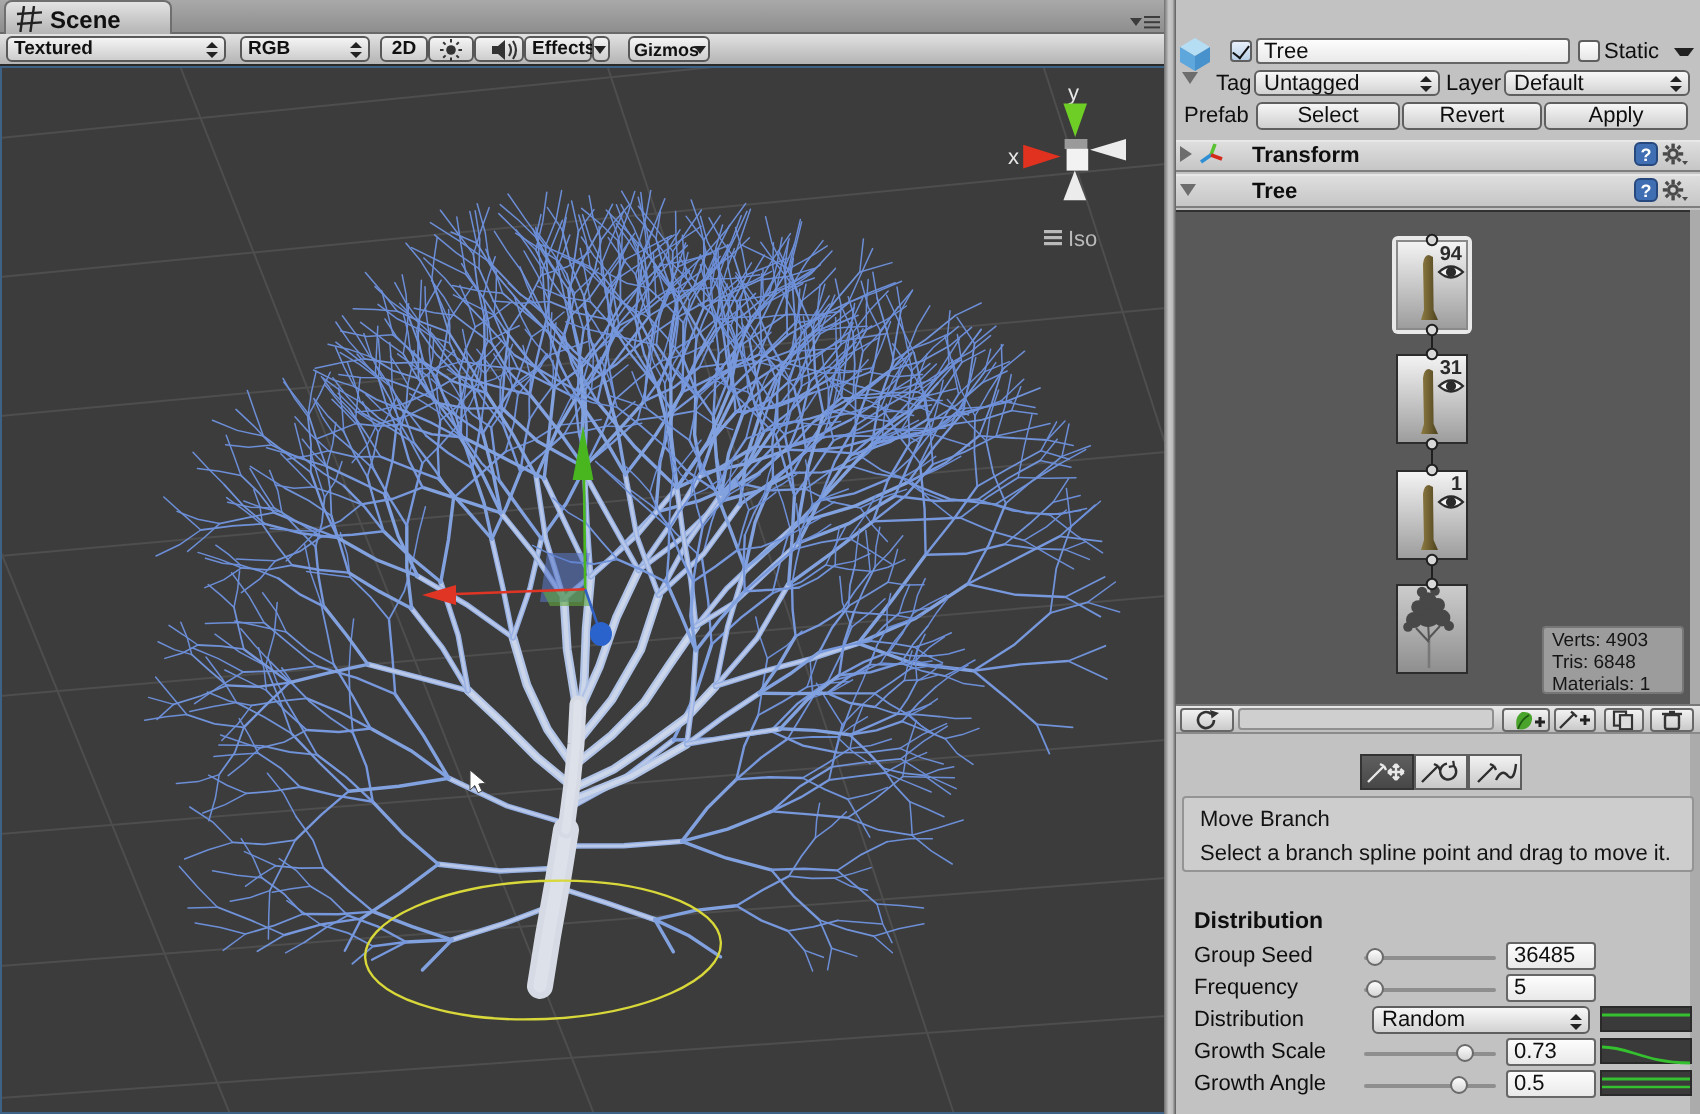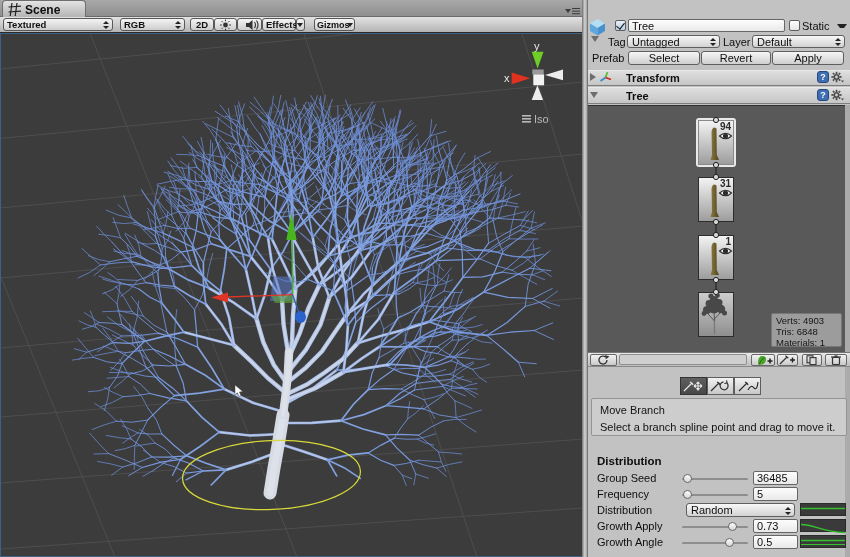--- a/index.html
+++ b/index.html
@@ -1841,21 +1841,21 @@
   <div class="field" style="left:165px;top:471px;width:45px;height:14px;line-height:13px">36485</div>
   <div class="row" style="left:9px;top:488px">Frequency</div>
   <div class="slider-track" style="left:94px;top:494px;width:66px"></div>
   <div class="slider-knob" style="left:95px;top:490px"></div>
   <div class="field" style="left:165px;top:487px;width:45px;height:14px;line-height:13px">5</div>
   <div class="row" style="left:9px;top:504px">Distribution</div>
   <div class="drop" style="left:98px;top:503px;width:109px;height:14px;line-height:13px">Random<span class="updown" style="top:3px"></span></div>
   <div class="curvebox" style="left:212px;top:503px"><svg width="44" height="11" viewBox="0 0 44 11">
           <line x1="0" y1="1.5" x2="44" y2="1.5" stroke="#35c02f" stroke-width="1.4"></line>
         </svg></div>
-  <div class="row" style="left:9px;top:520px">Growth Apply</div>
+  <div class="row" style="left:9px;top:520px">Growth Scale</div>
   <div class="slider-track" style="left:94px;top:526px;width:66px"></div>
   <div class="slider-knob" style="left:140px;top:522px"></div>
   <div class="field" style="left:165px;top:519px;width:45px;height:14px;line-height:13px">0.73</div>
   <div class="curvebox" style="left:212px;top:519px"><svg width="44" height="11" viewBox="0 0 44 11">
           <path d="M0 1.5 C14 1.5 20 9 44 9.5" fill="none" stroke="#35c02f" stroke-width="1.4"></path>
         </svg></div>
   <div class="row" style="left:9px;top:536px">Growth Angle</div>
   <div class="slider-track" style="left:94px;top:542px;width:66px"></div>
   <div class="slider-knob" style="left:137px;top:538px"></div>
   <div class="field" style="left:165px;top:535px;width:45px;height:14px;line-height:13px">0.5</div>

